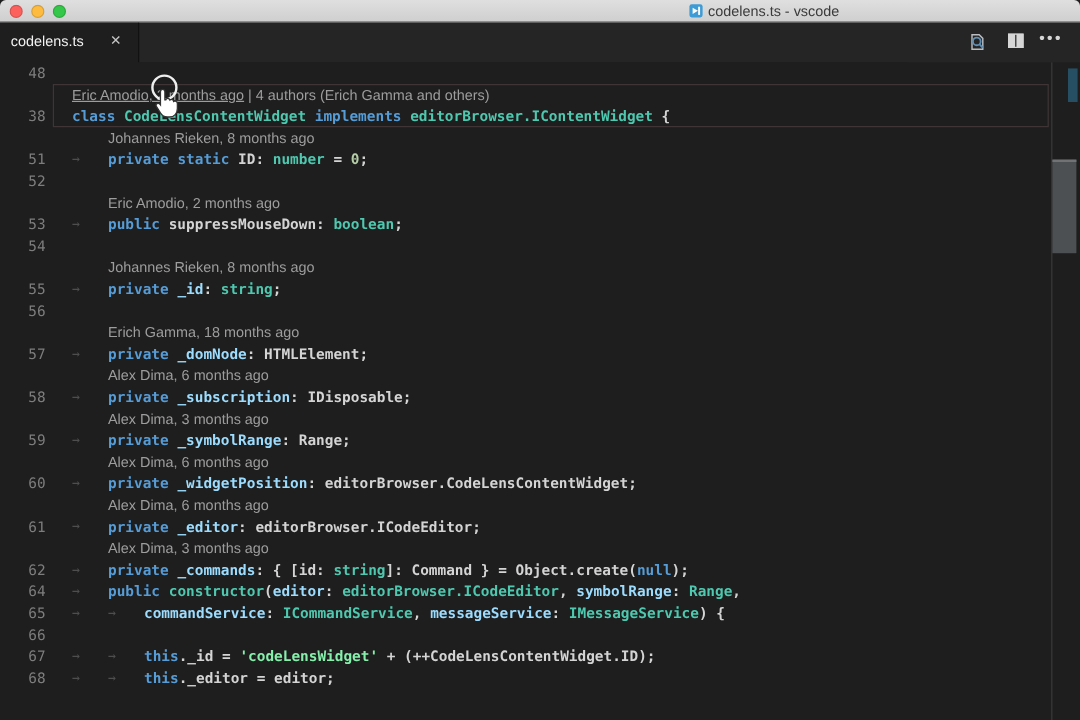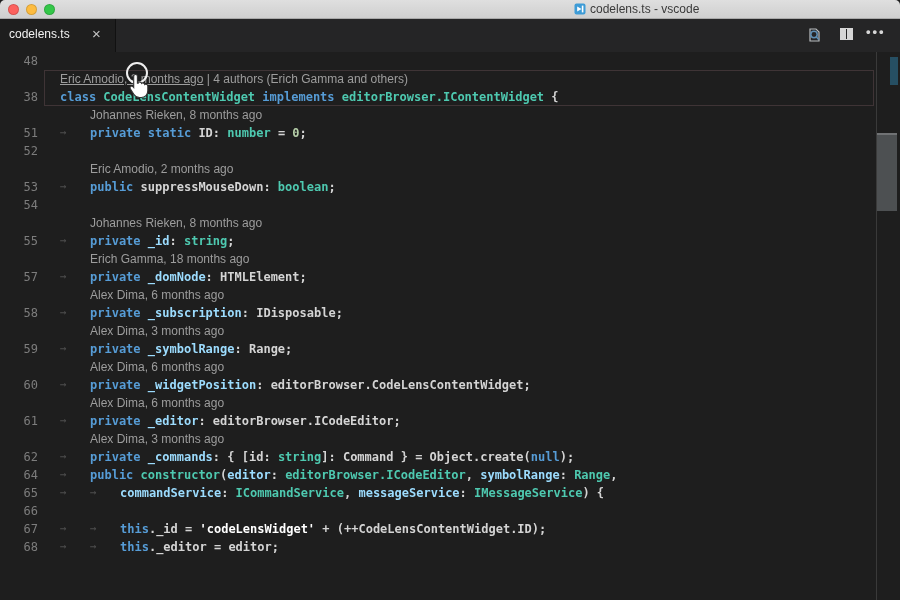--- a/index.html
+++ b/index.html
@@ -39,21 +39,21 @@
   .num { position:absolute; left:0; top:0; width:38px; text-align:right;
          font:400 12px/18px "DejaVu Sans Mono", monospace; color:#7d7d7d; }
   .code { position:absolute; top:0; font:700 12px/18px "DejaVu Sans Mono", monospace; color:#d4d4d4; }
   .tabarrow { position:absolute; top:0; font:400 11px/18px "DejaVu Sans Mono", monospace; color:#4e4e4e; }
   .lens { position:absolute; top:0; font:400 12px/18px "Liberation Sans", sans-serif; color:#9d9d9d; }
   .lenslink { text-decoration:underline; cursor:pointer; }
   .tk-k { color:#569CD6; }
   .tk-t { color:#4EC9B0; }
   .tk-p { color:#D4D4D4; }
   .tk-b { color:#9CDCFE; }
-  .tk-s { color:#ffffff; }
+  .tk-s { color:#86efac; }
   .tk-n { color:#B5CEA8; }
 
   
   #cur-box { position:absolute; left:44px; top:70px; width:830px; height:36px;
              border:1px solid #3f3436; pointer-events:none; }
 
   
   #edge-line { position:absolute; left:876px; top:52px; width:1px; height:548px; background:#3a3a3a; }
   #sb-thumb  { position:absolute; left:877px; top:133px; width:20px; height:78px;
                background:#4d5052; border-top:2px solid #707274; }
@@ -105,20 +105,21 @@
         <div class="row"><span class="num"></span><span class="lens" style="left: 60px;"><span class="lenslink">Eric Amodio, 2 months ago</span><span> | 4 authors (Erich Gamma and others)</span></span></div>
         <div class="row"><span class="num">38</span><span class="code" style="left: 60px;"><span class="tk-k">class </span><span class="tk-t">CodeLensContentWidget</span><span class="tk-p"> </span><span class="tk-k">implements</span><span class="tk-p"> </span><span class="tk-t">editorBrowser.IContentWidget</span><span class="tk-p"> {</span></span></div>
         <div class="row"><span class="num"></span><span class="lens" style="left: 90px;">Johannes Rieken, 8 months ago</span></div>
         <div class="row"><span class="num">51</span><span class="tabarrow" style="left: 60px;">→</span><span class="code" style="left: 90px;"><span class="tk-k">private</span><span class="tk-p"> </span><span class="tk-k">static</span><span class="tk-p"> ID: </span><span class="tk-t">number</span><span class="tk-p"> = </span><span class="tk-n">0</span><span class="tk-p">;</span></span></div>
         <div class="row"><span class="num">52</span><span class="code" style="left: 60px;"></span></div>
         <div class="row"><span class="num"></span><span class="lens" style="left: 90px;">Eric Amodio, 2 months ago</span></div>
         <div class="row"><span class="num">53</span><span class="tabarrow" style="left: 60px;">→</span><span class="code" style="left: 90px;"><span class="tk-k">public</span><span class="tk-p"> suppressMouseDown: </span><span class="tk-t">boolean</span><span class="tk-p">;</span></span></div>
         <div class="row"><span class="num">54</span><span class="code" style="left: 60px;"></span></div>
         <div class="row"><span class="num"></span><span class="lens" style="left: 90px;">Johannes Rieken, 8 months ago</span></div>
         <div class="row"><span class="num">55</span><span class="tabarrow" style="left: 60px;">→</span><span class="code" style="left: 90px;"><span class="tk-k">private</span><span class="tk-p"> </span><span class="tk-b">_id</span><span class="tk-p">: </span><span class="tk-t">string</span><span class="tk-p">;</span></span></div>
+        <div class="row"><span class="num">56</span><span class="code" style="left: 60px;"></span></div>
         <div class="row"><span class="num"></span><span class="lens" style="left: 90px;">Erich Gamma, 18 months ago</span></div>
         <div class="row"><span class="num">57</span><span class="tabarrow" style="left: 60px;">→</span><span class="code" style="left: 90px;"><span class="tk-k">private</span><span class="tk-p"> </span><span class="tk-b">_domNode</span><span class="tk-p">: HTMLElement;</span></span></div>
         <div class="row"><span class="num"></span><span class="lens" style="left: 90px;">Alex Dima, 6 months ago</span></div>
         <div class="row"><span class="num">58</span><span class="tabarrow" style="left: 60px;">→</span><span class="code" style="left: 90px;"><span class="tk-k">private</span><span class="tk-p"> </span><span class="tk-b">_subscription</span><span class="tk-p">: IDisposable;</span></span></div>
         <div class="row"><span class="num"></span><span class="lens" style="left: 90px;">Alex Dima, 3 months ago</span></div>
         <div class="row"><span class="num">59</span><span class="tabarrow" style="left: 60px;">→</span><span class="code" style="left: 90px;"><span class="tk-k">private</span><span class="tk-p"> </span><span class="tk-b">_symbolRange</span><span class="tk-p">: Range;</span></span></div>
         <div class="row"><span class="num"></span><span class="lens" style="left: 90px;">Alex Dima, 6 months ago</span></div>
         <div class="row"><span class="num">60</span><span class="tabarrow" style="left: 60px;">→</span><span class="code" style="left: 90px;"><span class="tk-k">private</span><span class="tk-p"> </span><span class="tk-b">_widgetPosition</span><span class="tk-p">: editorBrowser.CodeLensContentWidget;</span></span></div>
         <div class="row"><span class="num"></span><span class="lens" style="left: 90px;">Alex Dima, 6 months ago</span></div>
         <div class="row"><span class="num">61</span><span class="tabarrow" style="left: 60px;">→</span><span class="code" style="left: 90px;"><span class="tk-k">private</span><span class="tk-p"> </span><span class="tk-b">_editor</span><span class="tk-p">: editorBrowser.ICodeEditor;</span></span></div>

